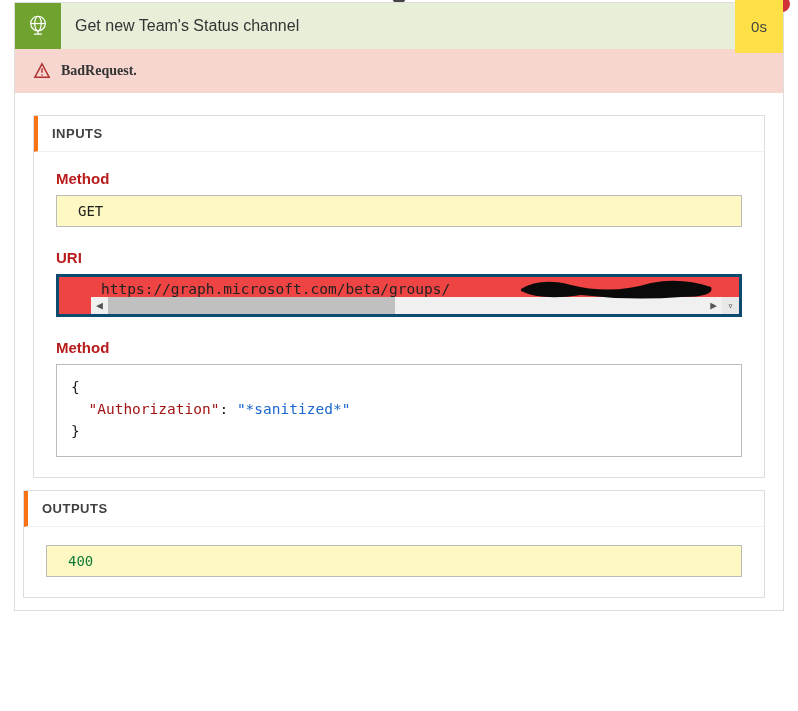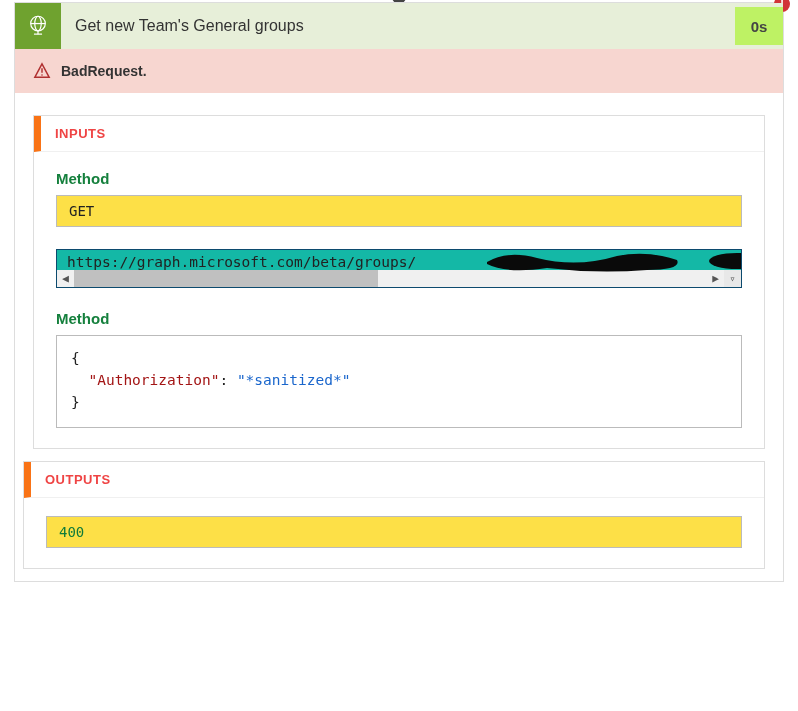--- a/index.html
+++ b/index.html
@@ -13,53 +13,53 @@
     .card-header {
       display: flex; align-items: center; background: #e7efd9; height: 46px; position: relative;
     }
     .card-icon-box {
       width: 46px; height: 46px; background: #6fa22f; display: flex; align-items: center; justify-content: center;
       flex-shrink: 0;
     }
     .card-icon-box svg { width: 26px; height: 26px; stroke: #fff; fill: none; }
     .card-title { flex: 1; padding-left: 14px; font-size: 16px; color: #333; }
     .card-time-box {
-      width: 48px; height: 38px; background: #bef264; display: flex; align-items: center; justify-content: center;
-      font-size: 15px; color: #444; font-weight: bold;
+      width: 48px; height: 54px; background: #fde047; display: flex; align-items: center; justify-content: center;
+      font-size: 15px; color: #444;
     }
     .error-badge {
       position: absolute; top: -7px; right: -7px; width: 16px; height: 16px; border-radius: 50%;
       background: #d13438; color: #fff; display: flex; align-items: center; justify-content: center;
       font-size: 11px; font-weight: bold;
     }
     .error-banner {
       background: #f7d6d0; padding: 13px 18px; display: flex; align-items: center; gap: 10px;
     }
     .error-banner svg { width: 18px; height: 18px; }
-    .error-text { font-weight: 600; color: #333; font-size: 14px; }
+    .error-text { font-weight: 600; color: #333; font-size: 14px; font-family: Liberation Serif, serif; }
     .section-panel {
       margin: 22px 18px 12px 18px; border: 1px solid #ddd; background: #fff;
     }
     .section-header {
-      border-left: 7px solid #f97316; padding: 10px 14px; font-size: 13px; font-weight: 600;
-      letter-spacing: 0.5px; color: #ef4444; border-bottom: 1px solid #f0f0f0;
+      border-left: 4px solid #f97316; padding: 10px 14px; font-size: 13px; font-weight: 600;
+      letter-spacing: 0.5px; color: #404040; border-bottom: 1px solid #f0f0f0;
     }
     .section-body { padding: 18px 22px 20px 22px; }
     .field-group { margin-bottom: 22px; }
     .field-group:last-child { margin-bottom: 0; }
-    .field-label { font-weight: 600; color: #15803d; font-size: 15px; margin-bottom: 8px; }
+    .field-label { font-weight: 600; color: #b91c1c; font-size: 15px; margin-bottom: 8px; }
     .field-box {
-      border: 1px solid #bbb; padding: 7px 12px; font-family: 'Consolas', monospace;
-      font-size: 14px; color: #222; background: #fde047; min-height: 20px;
+      border: 1px solid #bbb; padding: 7px 21px; font-family: 'Consolas', monospace;
+      font-size: 14px; color: #222; background: #fef9c3; min-height: 20px;
     }
     .field-box.green-text { color: #0f7b3a; }
     .uri-wrap { position: relative; }
     .uri-box {
-      border: 1px solid #0c4a6e; font-family: 'Consolas', monospace; font-size: 14px; color: #222;
-      background: #14b8a6; position: relative; overflow: hidden;
+      border: 3px solid #0c4a6e; font-family: 'Consolas', monospace; font-size: 14px; color: #222;
+      background: #ef4444; position: relative; overflow: hidden; padding-left: 32px;
     }
     .uri-content { padding: 4px 10px 0 10px; white-space: nowrap; font-size: 14.5px; }
     .uri-scrollbar {
       height: 17px; background: #f0f0f0; display: flex; align-items: stretch; border-top: 0;
     }
     .sb-arrow-left, .sb-arrow-right {
       width: 17px; background: #f0f0f0; display: flex; align-items: center; justify-content: center;
       font-size: 11px; color: #555; cursor: pointer;
     }
     .sb-track { flex: 1; background: #f0f0f0; position: relative; }
@@ -92,21 +92,21 @@
     <div class="card-header">
       <div class="card-icon-box">
         <svg viewBox="0 0 32 32">
           <circle cx="16" cy="13" r="9" stroke-width="1.5"></circle>
           <ellipse cx="16" cy="13" rx="4" ry="9" stroke-width="1.5"></ellipse>
           <line x1="7" y1="13" x2="25" y2="13" stroke-width="1.5"></line>
           <line x1="11" y1="26" x2="21" y2="26" stroke-width="1.5"></line>
           <line x1="16" y1="22" x2="16" y2="26" stroke-width="1.5"></line>
         </svg>
       </div>
-      <div class="card-title">Get new Team's General groups</div>
+      <div class="card-title">Get new Team's Status channel</div>
       <div class="card-time-box">
         <span>0s</span>
       </div>
     </div>
 
     <div class="error-banner">
       <svg viewBox="0 0 20 20">
         <path d="M10 2 L18 17 L2 17 Z" fill="none" stroke="#b03030" stroke-width="1.6"></path>
         <line x1="10" y1="7" x2="10" y2="12" stroke="#b03030" stroke-width="1.6"></line>
         <circle cx="10" cy="14.5" r="0.9" fill="#b03030"></circle>
@@ -117,20 +117,21 @@
     <div class="section-panel">
       <div class="section-header">INPUTS</div>
       <div class="section-body">
 
         <div class="field-group">
           <div class="field-label">Method</div>
           <div class="field-box">GET</div>
         </div>
 
         <div class="field-group">
+          <div class="field-label">URI</div>
           <div class="uri-box">
             <div class="uri-wrap">
               <div class="uri-content">https://graph.microsoft.com/beta/groups/</div>
               <svg class="redaction" viewBox="0 0 210 24" preserveAspectRatio="none">
                 <path d="M10 12 Q 30 0 60 8 Q 100 18 140 6 Q 170 0 200 10 Q 205 20 170 20 Q 120 24 70 18 Q 30 24 10 14 Z" fill="#0a0a0a"></path>
               </svg>
               <svg class="redaction2" viewBox="0 0 60 18" preserveAspectRatio="none">
                 <ellipse cx="30" cy="9" rx="28" ry="8" fill="#0a0a0a"></ellipse>
               </svg>
             </div>

